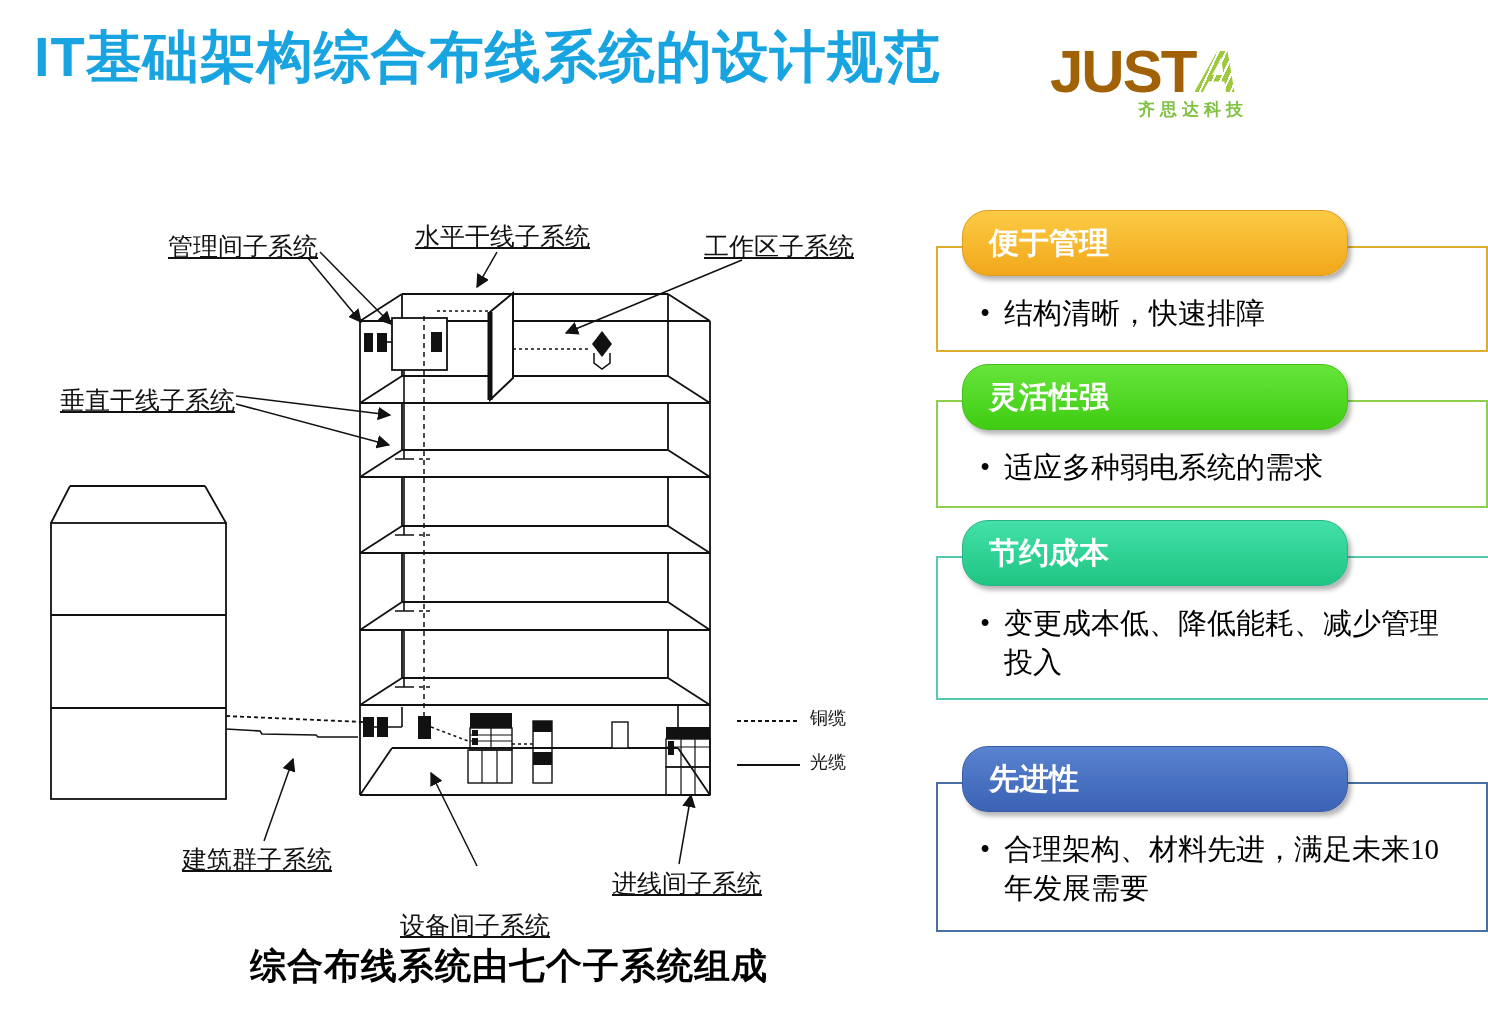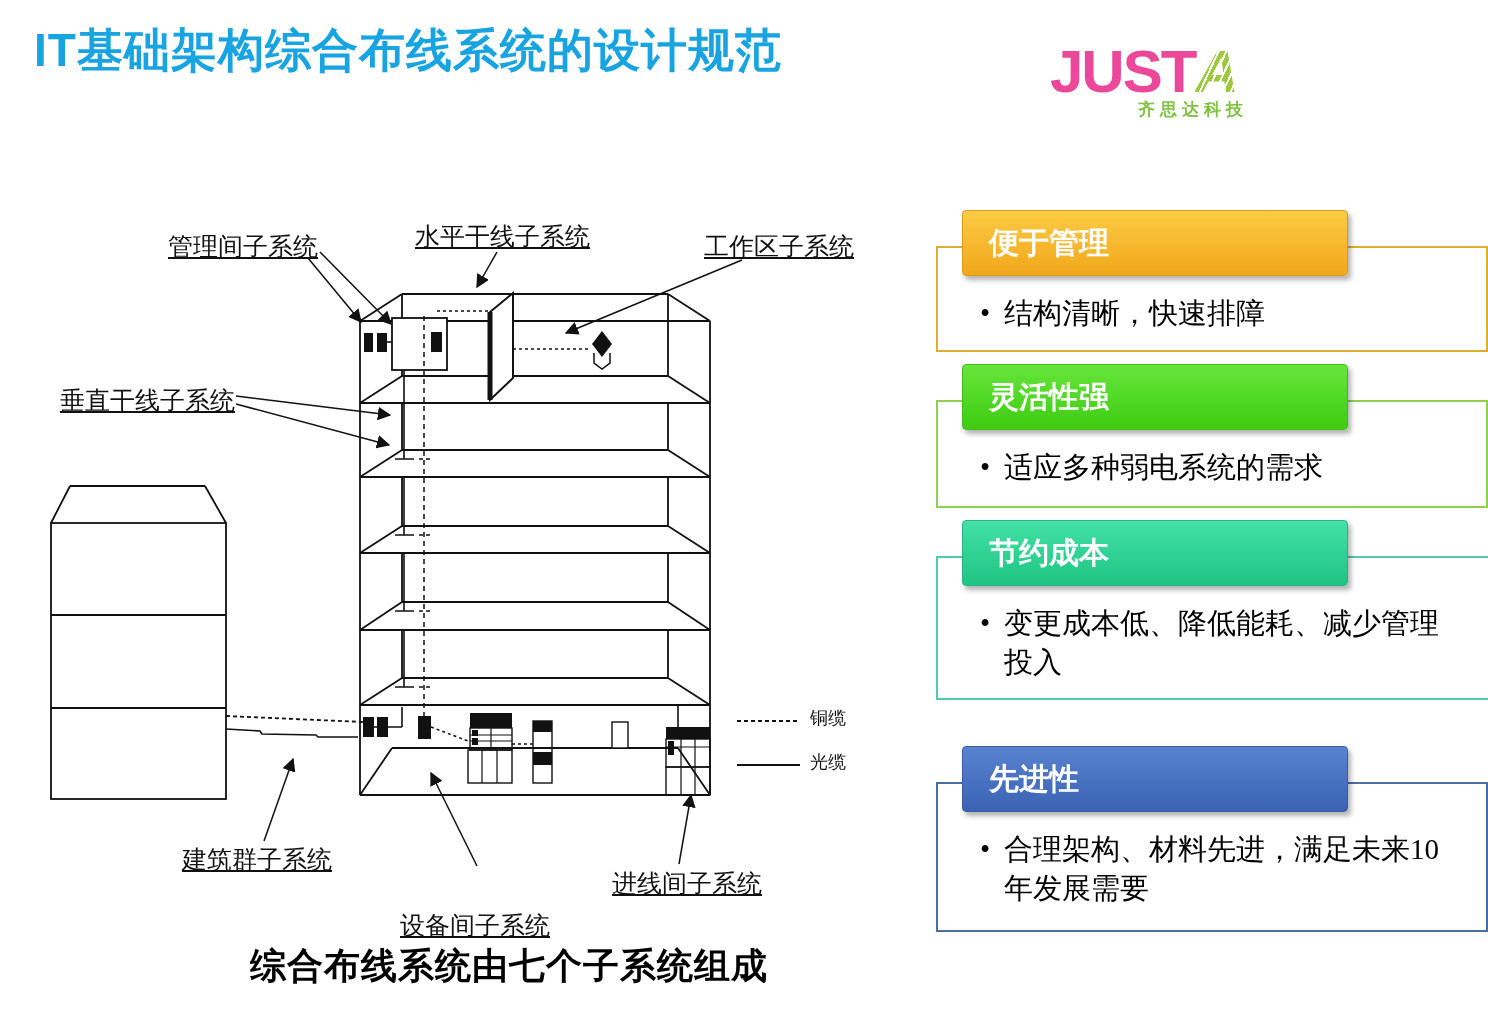--- a/index.html
+++ b/index.html
@@ -1,44 +1,44 @@
 <!DOCTYPE html>
 <html><head>
 <meta charset="utf-8">
 <style>
   html,body{margin:0;padding:0;background:#fff;}
   .page{position:relative;width:1488px;height:1010px;background:#ffffff;overflow:hidden;
         font-family:"Liberation Sans",sans-serif;}
   
-  .title{position:absolute;left:34px;top:20px;font-size:46px;font-weight:800;
+  .title{position:absolute;left:34px;top:20px;font-size:56px;font-weight:800;
          letter-spacing:1px;color:#18A4E0;white-space:nowrap;
          font-family:"Liberation Sans",sans-serif;}
   
   .logo{position:absolute;left:1050px;top:42px;width:260px;height:80px;}
   .logo .word{font-size:60px;font-weight:800;letter-spacing:-2px;line-height:60px;
               font-family:"Liberation Sans",sans-serif;}
-  .logo .blue{color:#ec4899;}
+  .logo .blue{color:#a16207;}
   .logo .green{color:transparent;font-style:italic;
      background:repeating-linear-gradient(115deg,#9DC93C 0 5px,#ffffff 5px 7px);
      -webkit-background-clip:text;background-clip:text;}
   .logo .sub{position:absolute;left:88px;top:56px;font-size:17px;letter-spacing:5px;
              color:#7FC241;font-weight:bold;white-space:nowrap;}
   
   .dlabel{position:absolute;font-size:25px;color:#111;white-space:nowrap;z-index:3;text-decoration:underline;}
   .legend-label{position:absolute;font-size:18px;color:#111;white-space:nowrap;z-index:3;}
   .caption{position:absolute;left:250px;top:942px;font-size:36px;font-weight:bold;
            letter-spacing:1px;color:#000;z-index:3;}
   svg.diagram{position:absolute;left:0;top:0;z-index:1;}
   
   .panel{position:absolute;left:936px;width:548px;background:#fff;border:2px solid;z-index:2;}
   .p1{top:246px;height:102px;border-color:#DFAE2F;}
   .p2{top:400px;height:104px;border-color:#8FD14F;}
   .p3{top:556px;height:140px;border-color:#53C9AE;padding-left:36px;}
   .p4{top:782px;height:146px;border-color:#4A6FA5;}
-  .phead{position:absolute;left:24px;top:-38px;width:386px;height:66px;border-radius:4px;
+  .phead{position:absolute;left:24px;top:-38px;width:386px;height:66px;border-radius:26px;
          color:#fff;font-weight:bold;font-size:30px;display:flex;align-items:center;
          padding-left:26px;box-sizing:border-box;font-family:"Liberation Serif",serif;
          box-shadow:3px 4px 5px rgba(0,0,0,0.30);}
   .h1g{background:linear-gradient(#FCCB44,#F1A71B);border:1px solid #DB9B1E;}
   .h2g{background:linear-gradient(#66E53B,#3FCC12);border:1px solid #45BC1C;}
   .h3g{background:linear-gradient(#43E0A7,#1FC583);border:1px solid #27B385;}
   .h4g{background:linear-gradient(#5983D0,#3B62B4);border:1px solid #3A5BA6;}
   .bullets{position:absolute;left:42px;top:46px;width:470px;
            font-family:"Liberation Serif",serif;font-size:29px;color:#000;}
   .bullet{display:flex;line-height:1.33;}

